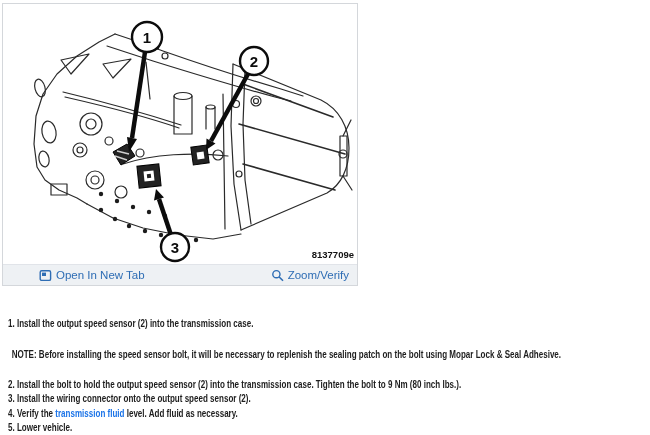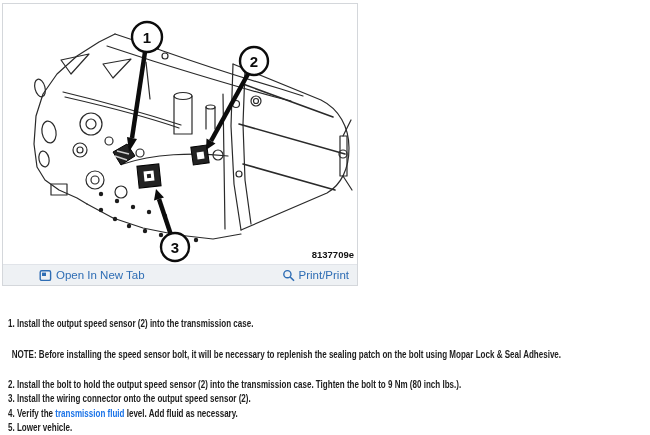--- a/index.html
+++ b/index.html
@@ -201,21 +201,21 @@
       </span>
       <span>Open In New Tab</span>
     </a>
     <a class="tb-link">
       <span>
         <svg width="13" height="13" viewBox="0 0 13 13">
           <circle cx="5.4" cy="5.2" r="3.6" fill="none" stroke="#2e6db4" stroke-width="1.4"></circle>
           <line x1="8.2" y1="8" x2="12" y2="11.8" stroke="#2e6db4" stroke-width="1.6"></line>
         </svg>
       </span>
-      <span>Print/Print</span>
+      <span>Zoom/Verify</span>
     </a>
   </div>
 </div>
 
 <div class="instructions">
   <p class="p-step1">1. Install the output speed sensor (2) into the transmission case.</p>
   <p class="p-note">NOTE: Before installing the speed sensor bolt, it will be necessary to replenish the sealing patch on the bolt using Mopar Lock &amp; Seal Adhesive.</p>
   <p>2. Install the bolt to hold the output speed sensor (2) into the transmission case. Tighten the bolt to 9 Nm (80 inch lbs.).</p>
   <p>3. Install the wiring connector onto the output speed sensor (2).</p>
   <p><span>4. Verify the </span><a class="inline-link">transmission fluid</a><span> level. Add fluid as necessary.</span></p>

